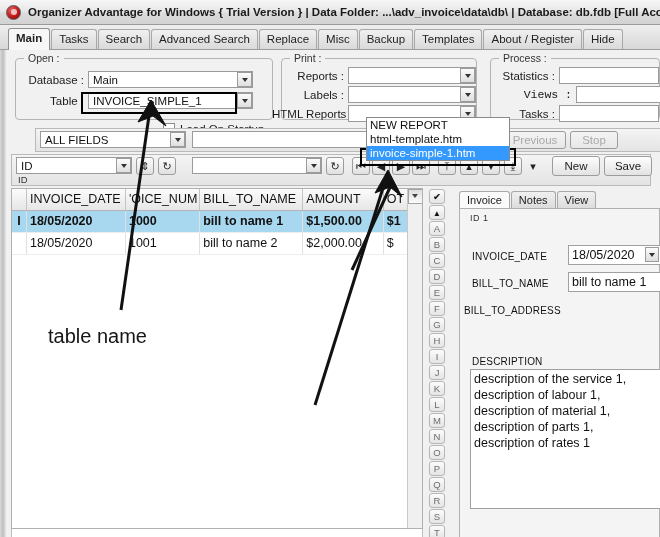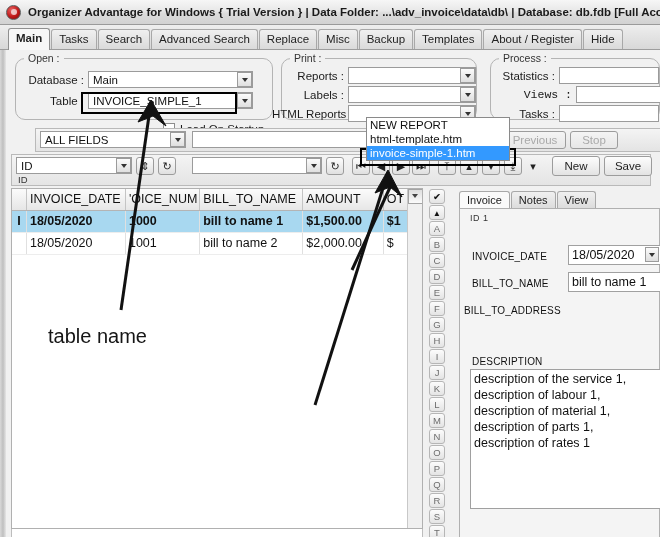--- a/index.html
+++ b/index.html
@@ -74,21 +74,21 @@
   .body-area {
     position: absolute; left: 0; top: 50px; width: 660px; height: 487px;
     background: #f1f1f1;
     border-left: 3px solid #c9c9c9;
   }
 
   
   .groupbox {
     position: absolute;
     border: 1px solid #b4b4b4;
-    border-radius: 10px;
+    border-radius: 4px;
     background: #f1f1f1;
   }
   .groupbox > .gb-title {
     position: absolute; top: -7px; left: 8px;
     background: #f1f1f1; padding: 0 4px;
     font-size: 10.5px; color: #333;
   }
   .gb-open  { left: 12px;  top: 8px;  width: 258px; height: 62px; }
   .gb-print { left: 278px; top: 8px;  width: 196px; height: 62px; }
   .gb-proc  { left: 487px; top: 8px;  width: 170px; height: 62px; }

